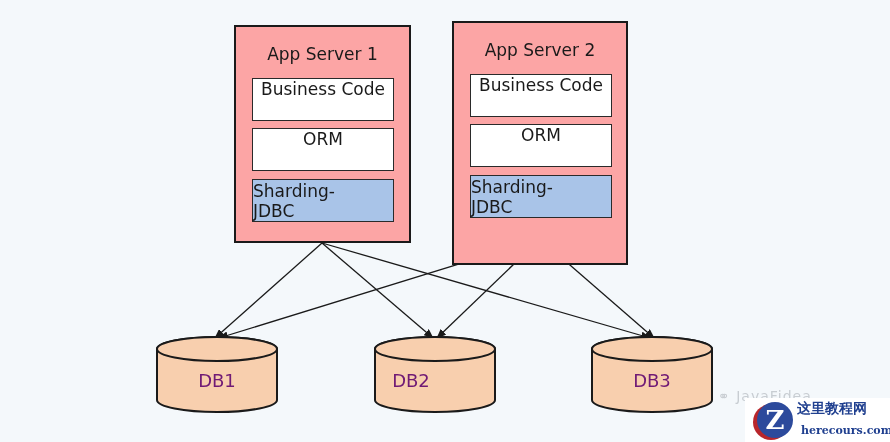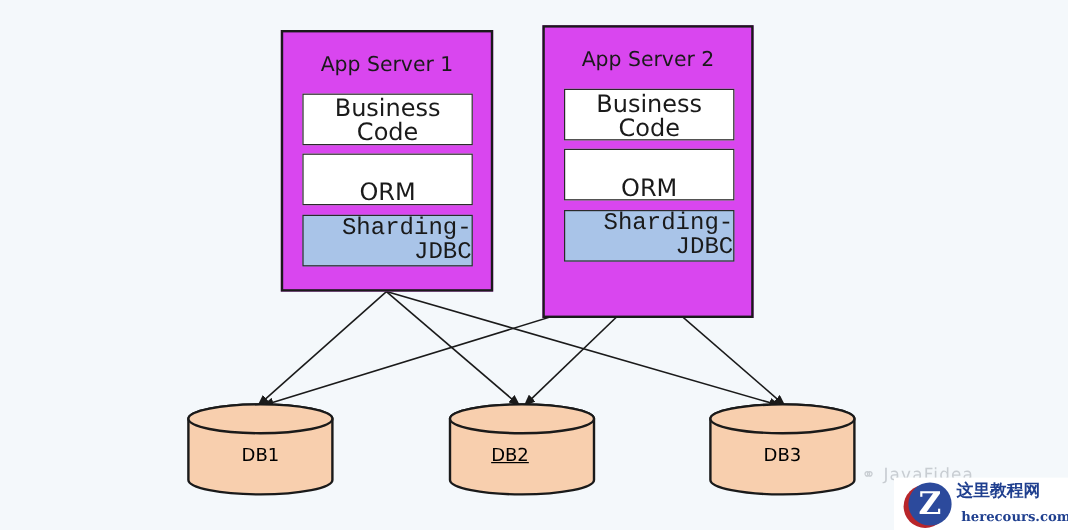--- a/index.html
+++ b/index.html
@@ -4,37 +4,37 @@
 <style>
   html, body { margin: 0; padding: 0; }
   body {
     width: 890px; height: 442px; overflow: hidden;
     background: #f4f8fb;
     font-family: "DejaVu Sans", sans-serif;
     position: relative;
   }
   #stage { position: absolute; left: 0; top: 0; width: 890px; height: 442px; }
   .server {
-    position: absolute; background: #d946ef;
+    position: absolute; background: #fca5a5;
     border: 2px solid #1a1a1a; box-sizing: border-box;
   }
   .server-title {
     position: absolute; left: 0; right: 0; text-align: center;
     font-size: 17px; color: #1a1a1a;
   }
   .layer {
     position: absolute; box-sizing: border-box;
     border: 1.5px solid #2a2a2a; background: #ffffff;
-    display: flex; align-items: flex-end; justify-content: center;
-    text-align: center; font-size: 20px; color: #1a1a1a; line-height: 20px;
+    display: flex; align-items: flex-start; justify-content: center;
+    text-align: center; font-size: 17px; color: #1a1a1a; line-height: 20px;
   }
-  .layer.sharding { background: #a9c4e8; flex-direction: column; font-family: Liberation Mono, monospace; }
+  .layer.sharding { background: #a9c4e8; flex-direction: column; }
   svg { position: absolute; left: 0; top: 0; }
   .db-label {
-    position: absolute; text-align: center; font-size: 15px; color: #000000;
+    position: absolute; text-align: center; font-size: 18px; color: #701a75;
   }
   .watermark-wechat {
     position: absolute; left: 718px; top: 388px; font-size: 14px;
     color: #c8cdd2; letter-spacing: 1px;
   }
   .badge {
     position: absolute; left: 745px; top: 398px; width: 145px; height: 44px;
     background: #ffffff;
   }
   .badge-logo {
@@ -110,21 +110,21 @@
     <div class="layer" style="left:16px; top:101px; width:142px; height:43px;">
       <span>ORM</span>
     </div>
     <div class="layer sharding" style="left:16px; top:152px; width:142px; height:43px;">
       <span>Sharding-</span>
       <span>JDBC</span>
     </div>
   </div>
 
   <div class="db-label" style="left:157px; top:370px; width:120px;">DB1</div>
-  <div class="db-label" style="left:375px; top:370px; width:100px;text-decoration:underline;">DB2</div>
+  <div class="db-label" style="left:361px; top:370px; width:100px;">DB2</div>
   <div class="db-label" style="left:592px; top:370px; width:120px;">DB3</div>
 
   <div class="watermark-wechat">
     <span>⚭</span>
     <span>JavaFidea</span>
   </div>
   <div class="badge">
     <div class="badge-logo">Z</div>
     <div class="badge-cn">这里教程网</div>
     <div class="badge-url">herecours.com</div>

